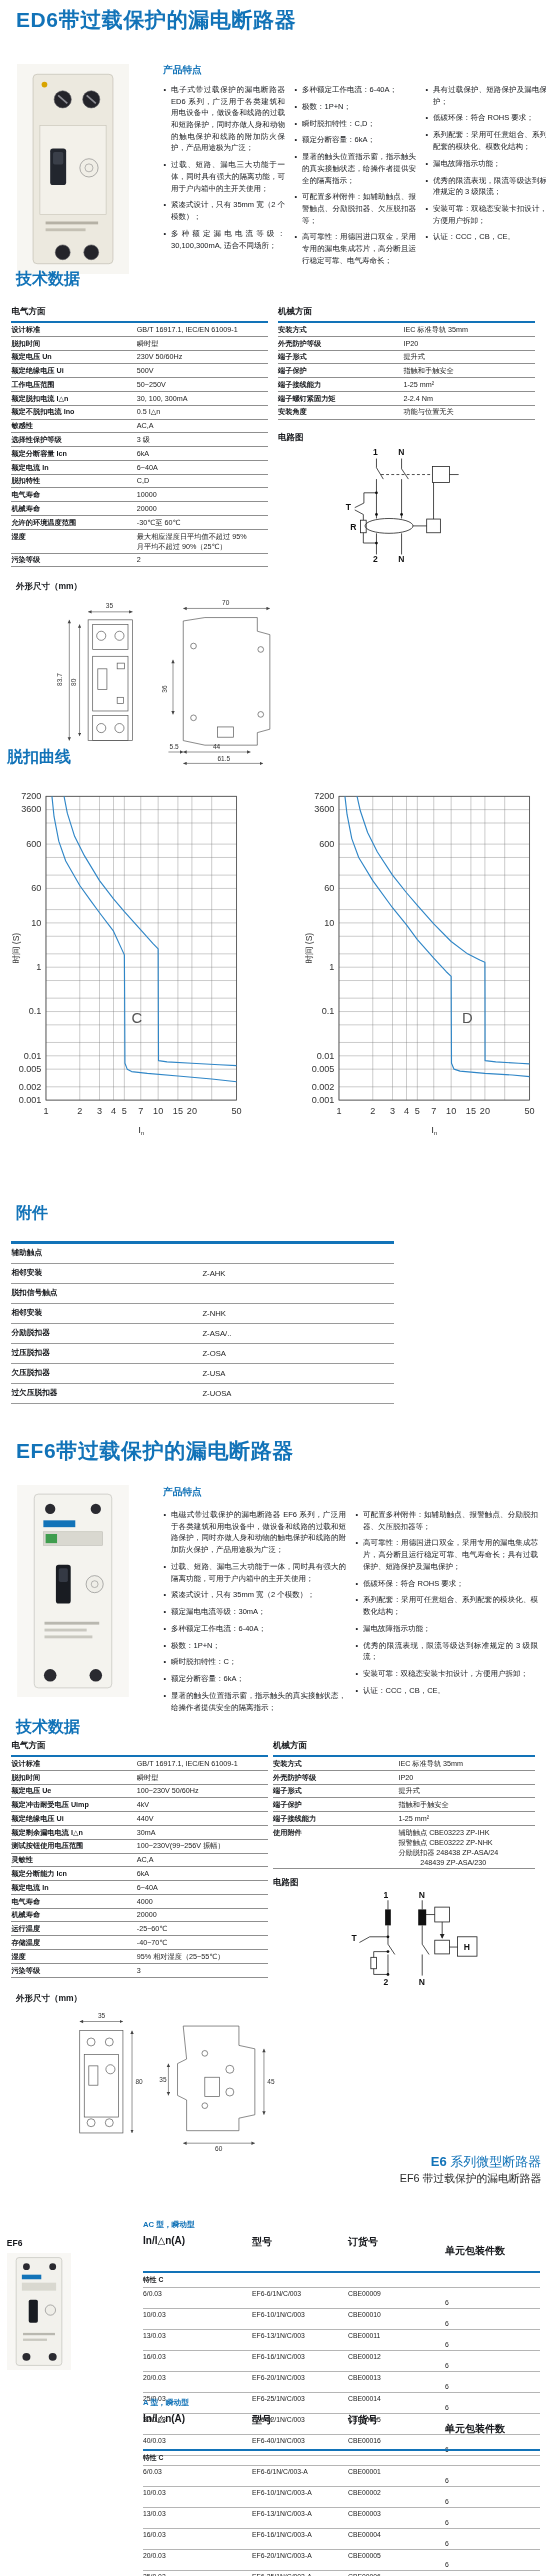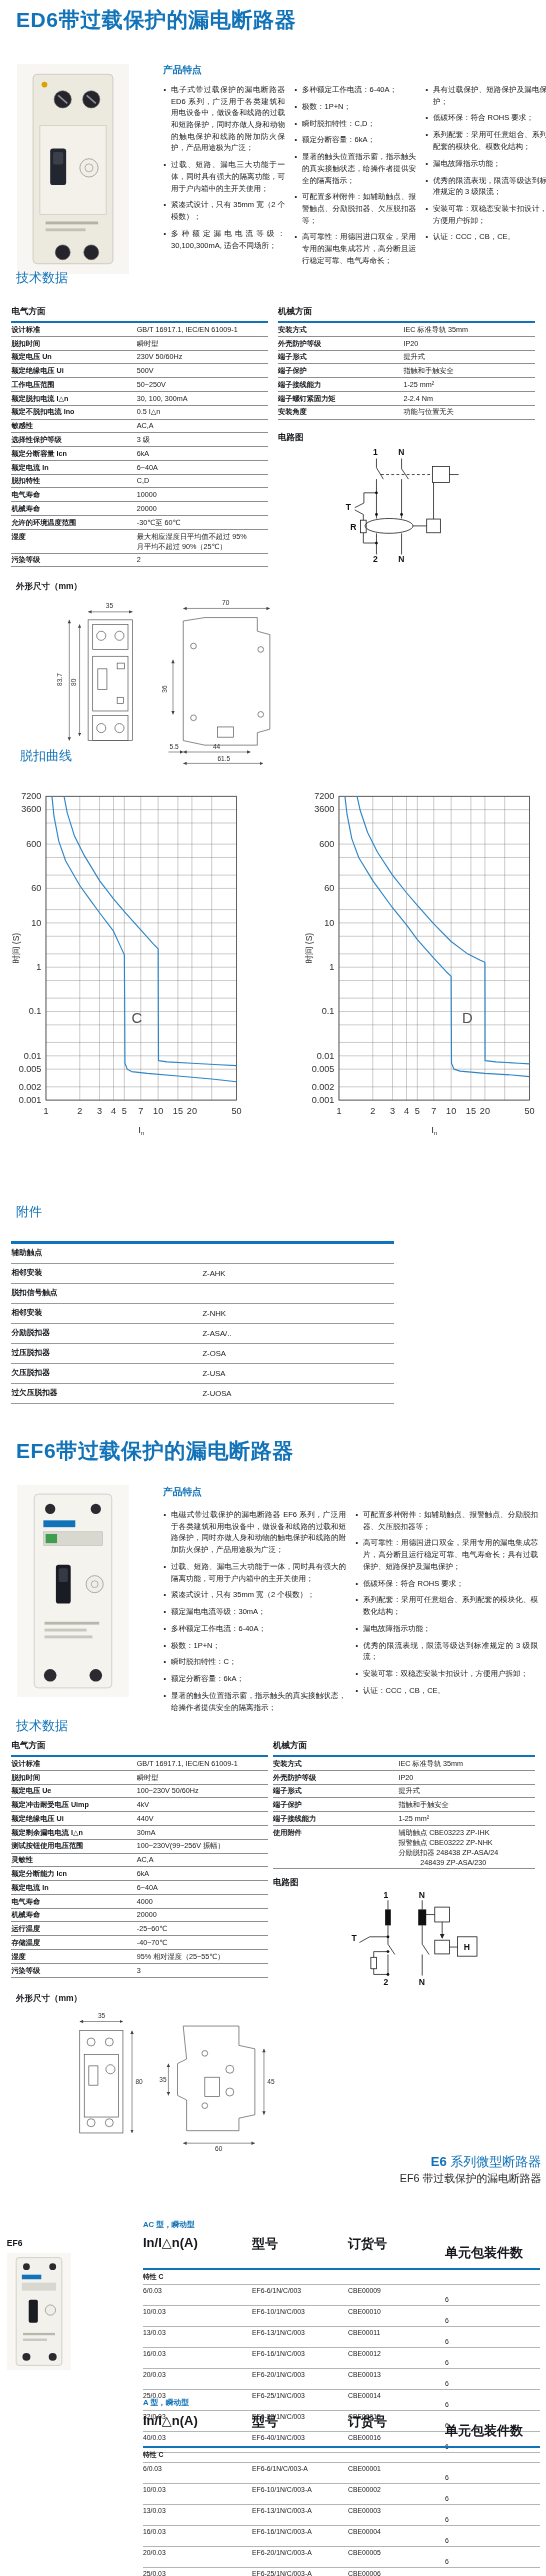--- a/index.html
+++ b/index.html
@@ -1,20 +1,20 @@
 <!DOCTYPE html>
 <html style="font-size:9px"><head>
 <meta charset="utf-8">
 <style>
   html,body{margin:0;padding:0;background:#fff;}
   #page{position:relative;width:547px;height:2576px;background:#ffffff;overflow:hidden;
         font-family:"Liberation Sans","DejaVu Sans",sans-serif;color:#1a1a1a;}
   .abs{position:absolute;}
   .h1{font-size:21px;font-weight:bold;color:#1273b8;letter-spacing:0.6px;}
-  .h2{font-size:13px;font-weight:normal;color:#1273b8;}
+  .h2{font-size:16px;font-weight:bold;color:#1273b8;}
   .h3{font-size:9.7px;font-weight:bold;color:#1273b8;}
   .h4{font-size:8.5px;font-weight:bold;color:#16181c;}
   
   .feat{width:122px;font-size:7.5px;line-height:1.56;color:#16181c;}
   .feat-w{width:183px;}
   .feat ul{margin:0;padding:0;}
   .feat li{list-style:none;position:relative;margin:0 0 5.1px 8px;text-align:justify;}
   .feat li::before{content:"•";position:absolute;left:-7.4px;top:0;}
   
   .ttable{position:absolute;font-size:7.2px;}
@@ -25,21 +25,21 @@
   .trow .val{flex:1;color:#222;white-space:pre-line;}
   
   .acc{position:absolute;left:11.4px;top:1241px;width:383px;font-size:7.7px;}
   .acc-bar{height:2.8px;background:#1273b8;}
   .acc-row{display:flex;align-items:center;height:19px;border-bottom:0.6px solid #9a9a9a;}
   .acc-row .lbl{width:191px;flex:none;font-weight:bold;color:#16181c;}
   .acc-row .val{flex:1;color:#222;}
   
   .ord{position:absolute;left:143px;width:397px;font-size:6.8px;}
   .ord-title{font-size:7.7px;font-weight:bold;color:#1273b8;margin-bottom:5.1px;}
-  .ord-head{display:flex;font-weight:bold;font-size:13px;padding-bottom:6px;color:#16181c;}
+  .ord-head{display:flex;font-weight:bold;font-size:10px;padding-bottom:13px;color:#16181c;}
   .ord-bar{height:1.7px;background:#1273b8;}
   .ord-group{font-weight:bold;padding:2.3px 0 1.7px;border-bottom:0.6px solid #b5b5b5;color:#16181c;}
   .ord-row{display:flex;border-bottom:0.6px solid #b5b5b5;padding:2.3px 0 1.7px;color:#222;}
   .c1{width:109px;flex:none;}
   .c2{width:96px;flex:none;}
   .c3{width:97px;flex:none;}
   .c4{width:91px;flex:none;margin-top:9px;}
   .brandline{font-size:13px;color:#1273b8;text-align:right;}
   .brandline b{font-weight:bold;}
   .subline{font-size:10.8px;color:#2b2b2b;text-align:right;}
@@ -367,21 +367,21 @@
         <text x="68" y="150" transform="rotate(-90 74 150)">80</text>
         <text x="330" y="14">70</text>
         <text x="228" y="162" transform="rotate(-90 234 162)">36</text>
         <text x="238" y="266">5.5</text>
         <text x="314" y="266">44</text>
         <text x="322" y="288">61.5</text>
       </g>
     </svg>
   </div>
 
-  <div class="abs h2" style="left:20px;top:747px;text-align:center;">脱扣曲线</div>
+  <div class="abs h2" style="left:7px;top:747px;text-align:center;">脱扣曲线</div>
   <svg id="chart0" class="abs" style="left:8.5px;top:787px;" width="256" height="356" viewBox="0 0 450 625">
       <line x1="65" y1="550.0" x2="400" y2="550.0" stroke="#7d7d7d" stroke-width="0.7"></line>
       <line x1="65" y1="526.6" x2="400" y2="526.6" stroke="#7d7d7d" stroke-width="0.7"></line>
       <line x1="65" y1="495.6" x2="400" y2="495.6" stroke="#7d7d7d" stroke-width="0.7"></line>
       <line x1="65" y1="472.1" x2="400" y2="472.1" stroke="#7d7d7d" stroke-width="0.7"></line>
       <line x1="65" y1="448.7" x2="400" y2="448.7" stroke="#7d7d7d" stroke-width="0.7"></line>
       <line x1="65" y1="417.7" x2="400" y2="417.7" stroke="#7d7d7d" stroke-width="0.7"></line>
       <line x1="65" y1="394.3" x2="400" y2="394.3" stroke="#7d7d7d" stroke-width="0.7"></line>
       <line x1="65" y1="370.8" x2="400" y2="370.8" stroke="#7d7d7d" stroke-width="0.7"></line>
       <line x1="65" y1="339.8" x2="400" y2="339.8" stroke="#7d7d7d" stroke-width="0.7"></line>

